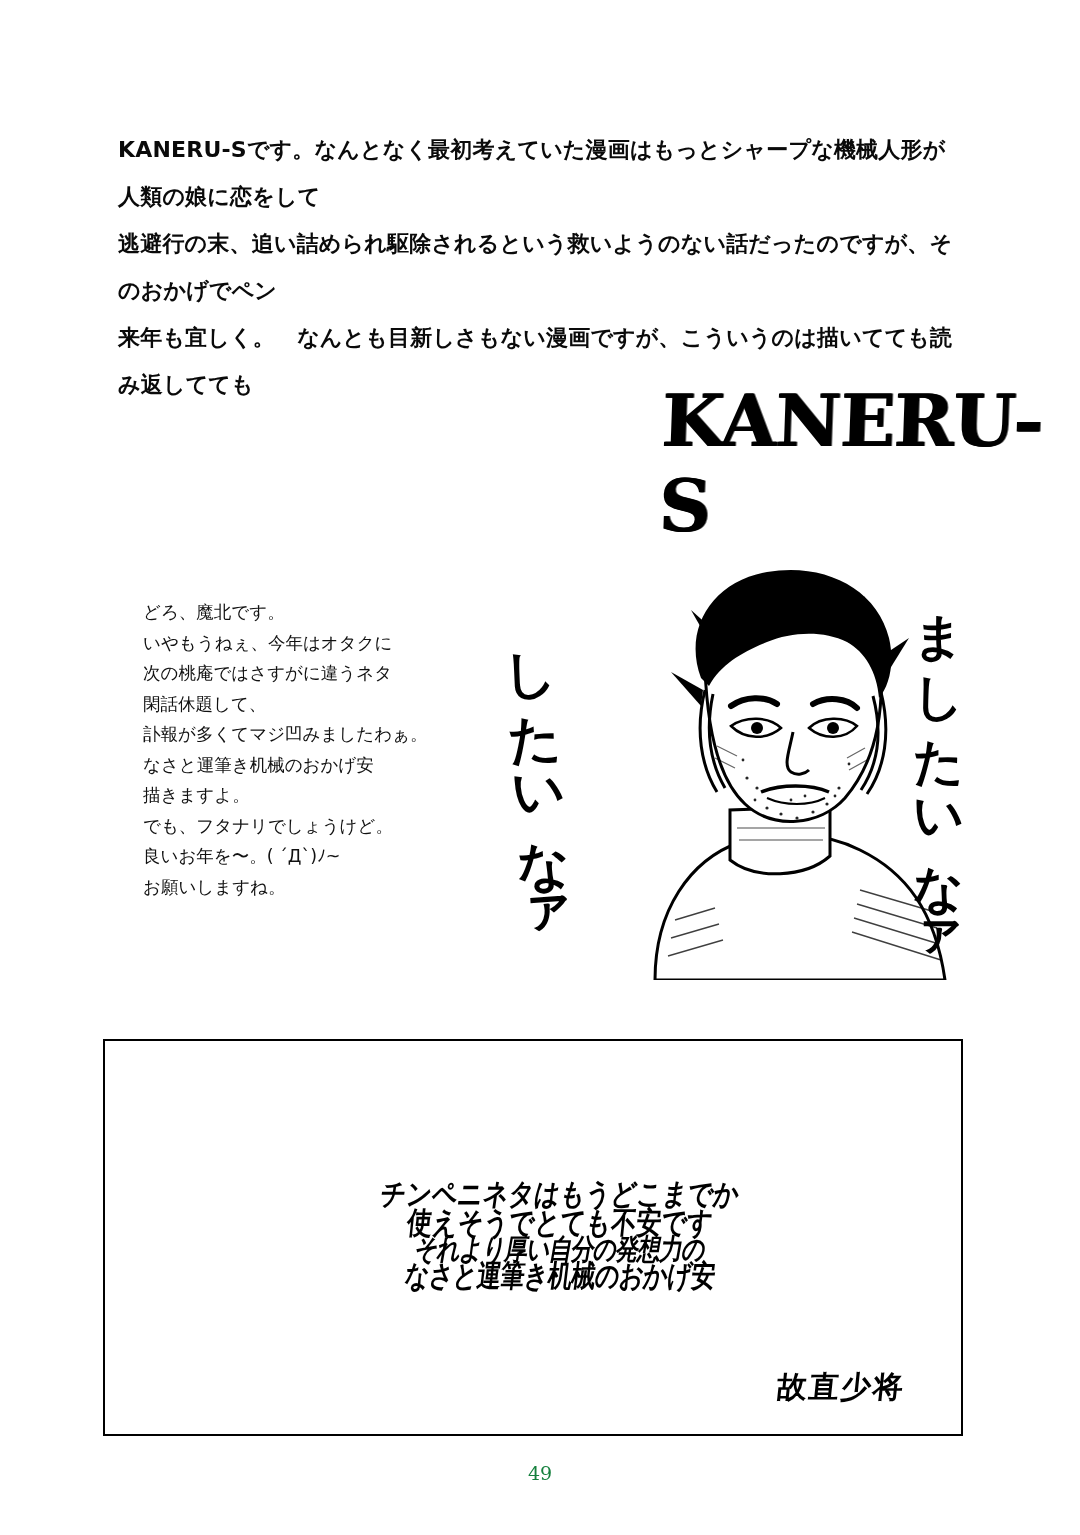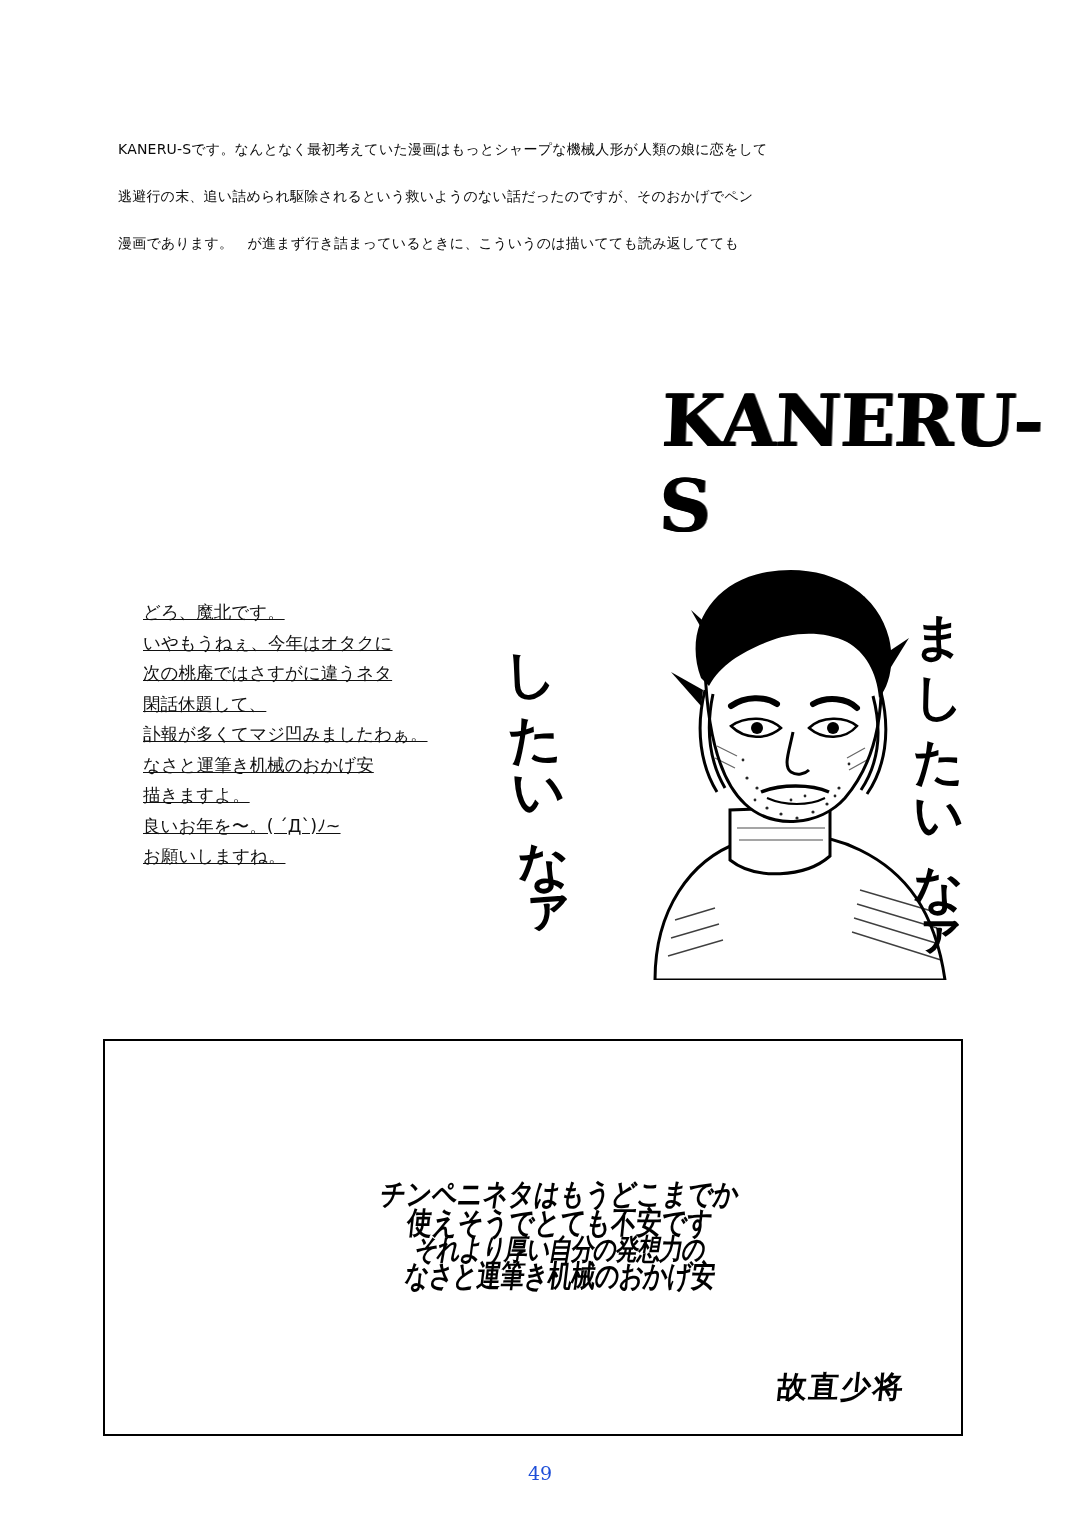--- a/index.html
+++ b/index.html
@@ -15,22 +15,22 @@
     color: #000000;
     overflow: hidden;
   }
 
   
   .top-text {
     position: absolute;
     left: 118px;
     top: 126px;
     width: 848px;
-    font-size: 14px;
-    font-weight: normal;
+    font-size: 22px;
+    font-weight: bold;
     line-height: 47px;
     letter-spacing: 0.2px;
     color: #0a0a0a;
   }
   .top-text p {
     margin: 0;
   }
 
   
   .logo {
@@ -48,21 +48,20 @@
 
   
   .note {
     position: absolute;
     left: 143px;
     top: 597px;
     width: 360px;
     font-size: 17.5px;
     line-height: 30.5px;
     color: #111;
-    text-decoration: underline;
   }
   .note div { white-space: nowrap; }
 
   
   .illus {
     position: absolute;
     left: 505px;
     top: 560px;
     width: 470px;
     height: 420px;
@@ -135,42 +134,43 @@
 
   
   .page-no {
     position: absolute;
     left: 0;
     right: 0;
     top: 1462px;
     text-align: center;
     font-family: "DejaVu Serif", "Liberation Serif", serif;
     font-size: 19px;
-    color: #1d4ed8;
+    color: #15803d;
   }
 </style>
 </head>
 <body>
 
 <div class="top-text">
   <p>KANERU-Sです。なんとなく最初考えていた漫画はもっとシャープな機械人形が人類の娘に恋をして</p>
   <p>逃避行の末、追い詰められ駆除されるという救いようのない話だったのですが、そのおかげでペン</p>
-  <p>漫画であります。　が進まず行き詰まっているときに、こういうのは描いてても読み返してても</p>
+  <p>来年も宜しく。　なんとも目新しさもない漫画ですが、こういうのは描いてても読み返してても</p>
 </div>
 
 <div class="logo">KANERU-S</div>
 
 <div class="note">
   <div>どろ、魔北です。</div>
   <div>いやもうねぇ、今年はオタクに</div>
   <div>次の桃庵ではさすがに違うネタ</div>
   <div>閑話休題して、</div>
   <div>訃報が多くてマジ凹みましたわぁ。</div>
   <div>なさと運筆き机械のおかげ安</div>
   <div>描きますよ。</div>
+  <div>でも、フタナリでしょうけど。</div>
   <div>良いお年を〜。( ´Д`)ﾉ~</div>
   <div>お願いしますね。</div>
 </div>
 
 <div class="illus">
   <svg width="470" height="420" viewBox="0 0 470 420">
 
     <path d="M150 420 C150 350 185 300 235 282 C270 270 320 272 355 290 C400 312 430 350 440 420 Z" fill="#ffffff" stroke="#000" stroke-width="3"></path>
 
     <g stroke="#000" stroke-width="1.4" opacity="0.75">

